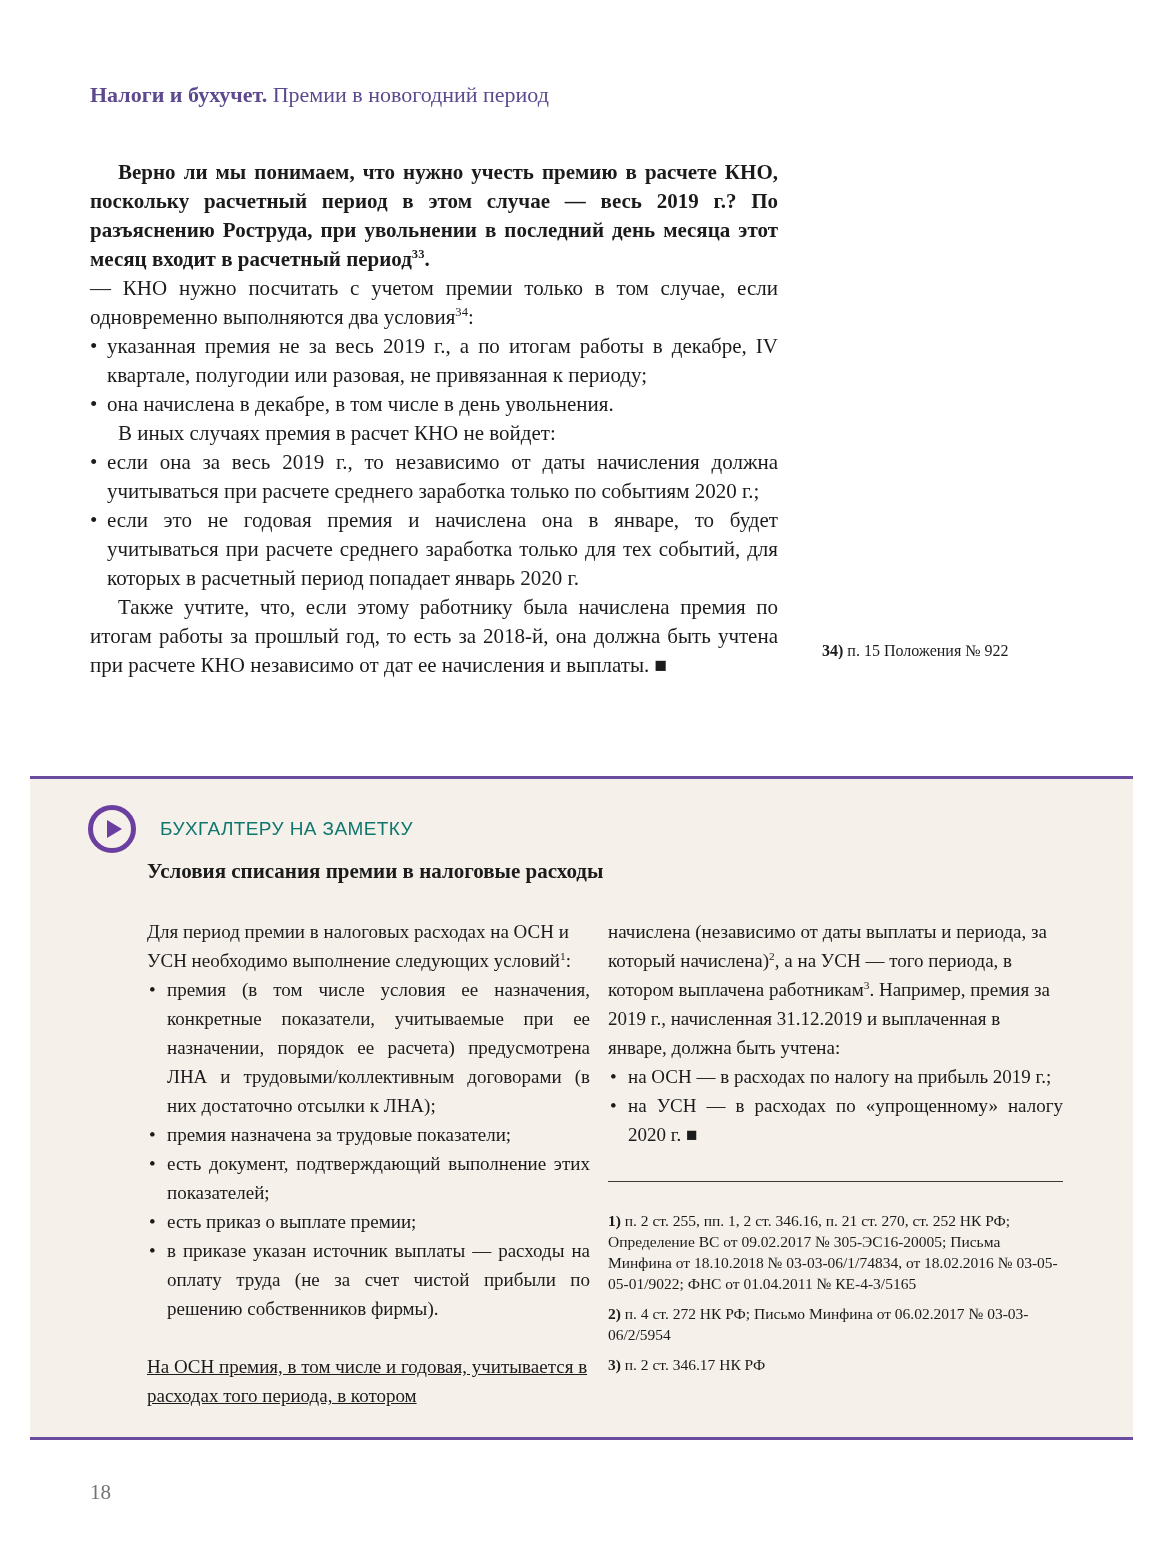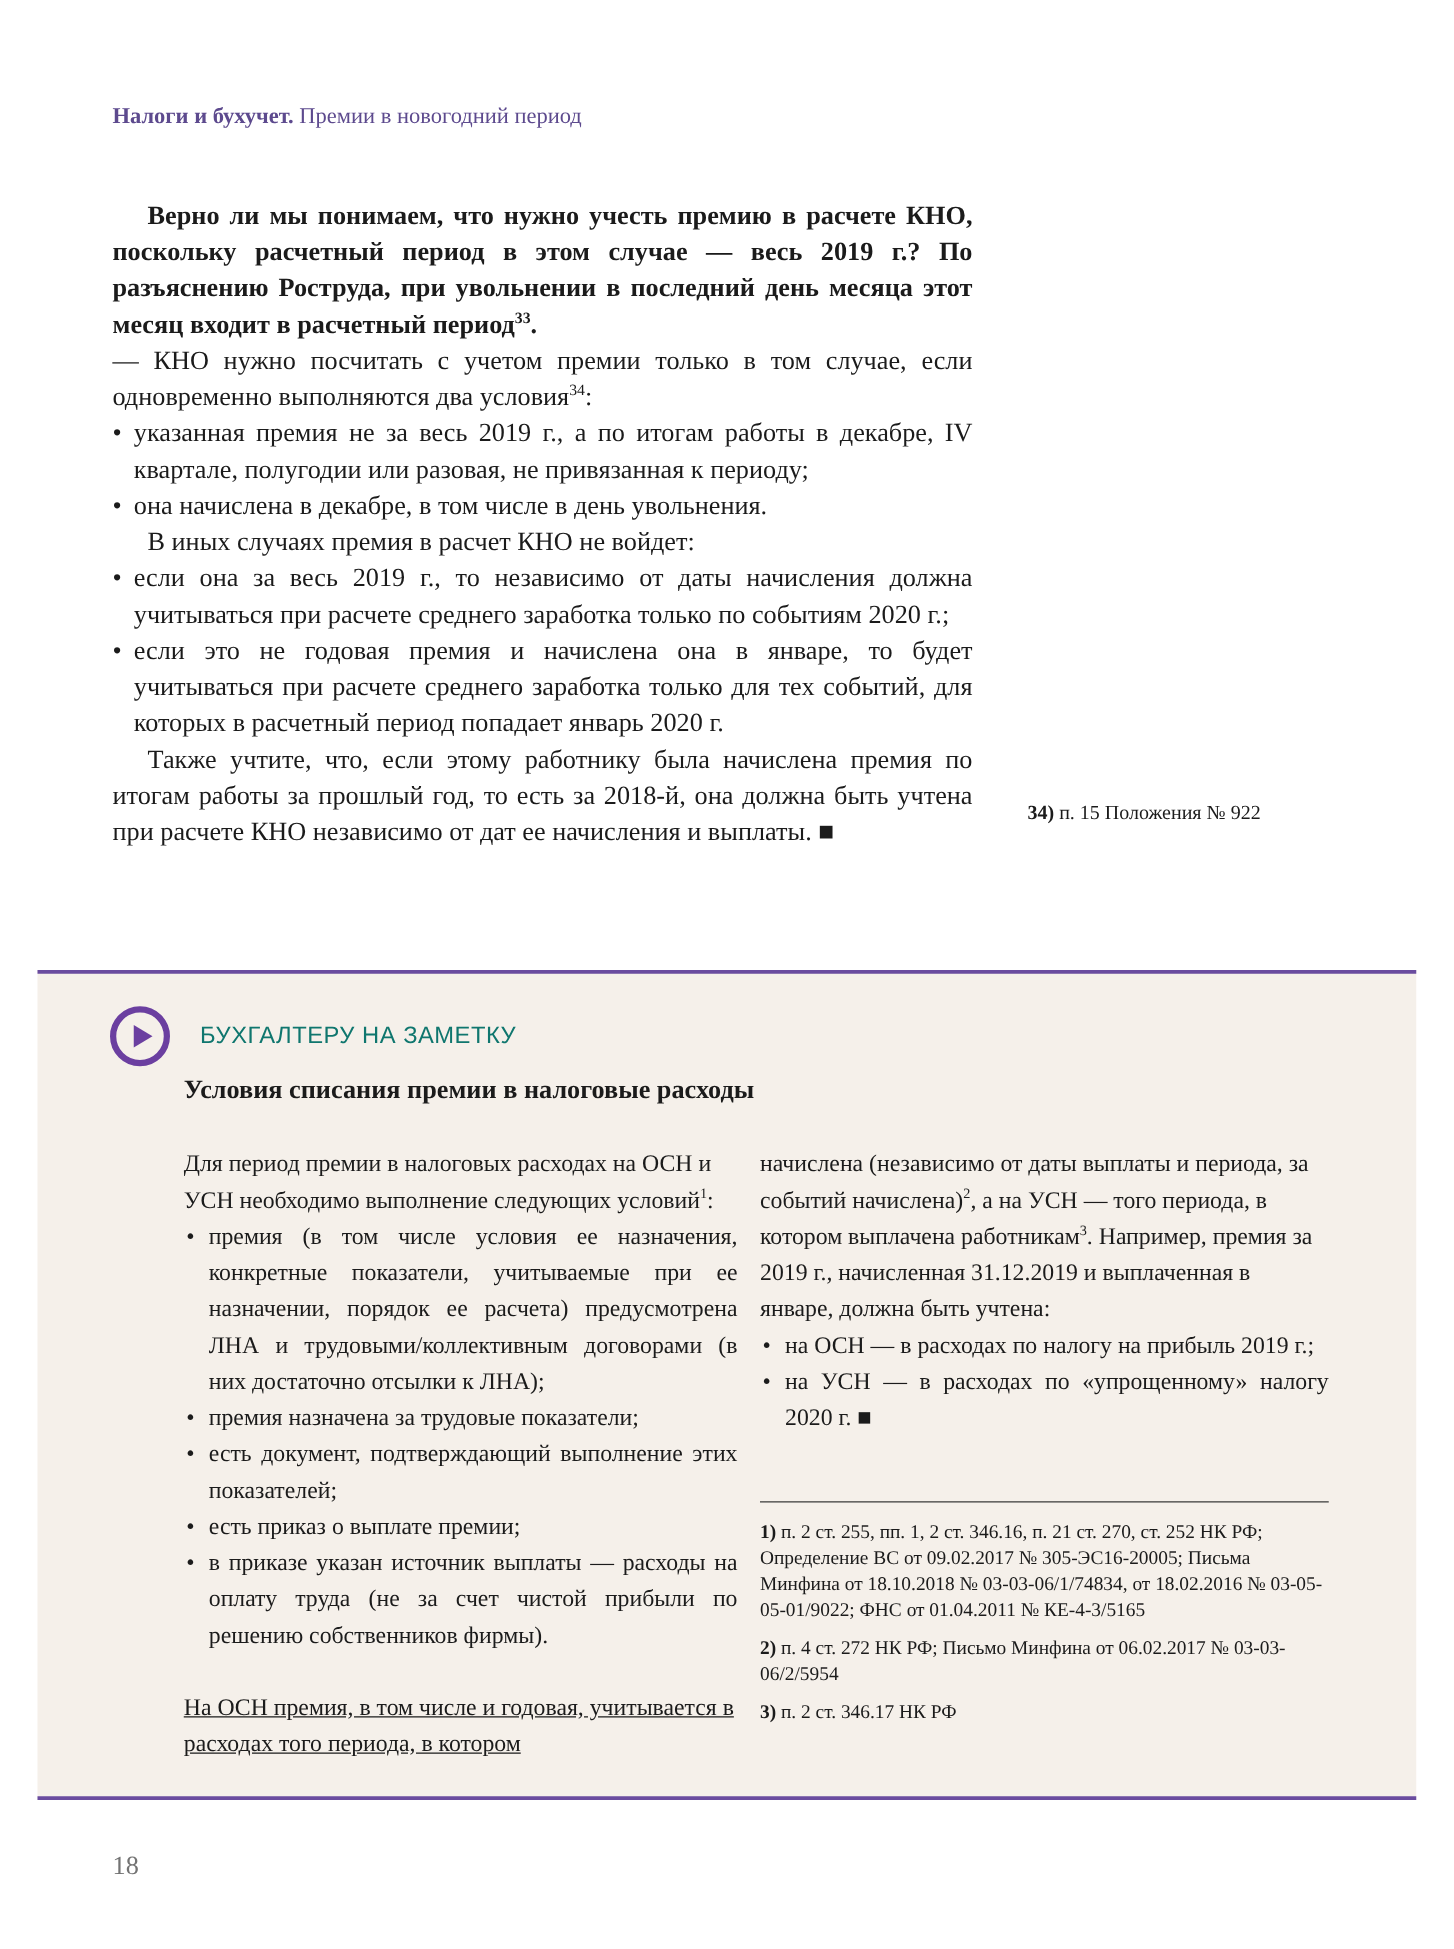--- a/index.html
+++ b/index.html
@@ -3,21 +3,21 @@
 <meta charset="utf-8">
 <style>
   * { margin:0; padding:0; box-sizing:border-box; }
   html,body { background:#ffffff; }
   .page {
     position:relative; width:1163px; height:1559px; background:#ffffff;
     font-family:"Liberation Serif", serif; color:#1b1b1b; overflow:hidden;
   }
 
   
-  .running-head { position:absolute; left:90px; top:82px; font-size:18px; color:#5d4a8e; }
+  .running-head { position:absolute; left:90px; top:82px; font-size:22px; color:#5d4a8e; }
   .running-head .brand { font-weight:bold; }
 
   
   .article { position:absolute; left:90px; top:158px; width:688px; font-size:21px; line-height:29px; text-align:justify; }
   .article p { margin:0; }
   .ind { text-indent:28px; }
   .q { font-weight:bold; text-indent:28px; }
   sup { font-size:0.6em; line-height:0; vertical-align:super; }
   .bullet { display:flex; }
   .bullet .dot { width:17px; flex:none; }
@@ -39,21 +39,21 @@
   .kicker { font-family:"Liberation Sans", sans-serif; font-size:19px; letter-spacing:0.4px; color:#0f766e; margin-left:24px; }
   .note-title { position:absolute; left:117px; top:80px; font-size:21px; font-weight:bold; }
   .cols { position:absolute; left:117px; top:138px; display:flex; }
   .col { font-size:19px; line-height:29px; }
   .col.left { width:443px; margin-right:18px; }
   .col.right { width:455px; }
   .col .bullet .dot { width:20px; padding-left:2px; }
   .col .closing { margin-top:29px;text-decoration:underline; }
 
   
-  .fnotes { margin-top:52px; border-top:1px solid #3a3a3a; padding-top:13px; font-size:15.5px; line-height:21px; }
+  .fnotes { margin-top:32px; border-top:1px solid #3a3a3a; padding-top:28px; font-size:15.5px; line-height:21px; }
   .fnote { margin-bottom:9px; }
   .fnum { font-weight:bold; }
 
   .pagenum { position:absolute; left:90px; top:1480px; font-size:21px; color:#737373; }
 </style>
 </head>
 <body>
 
 <div class="page">
 
@@ -125,21 +125,21 @@
         </div>
         <div class="bullet">
           <span class="dot">•</span>
           <span class="btxt">в приказе указан источник выплаты — расходы на оплату труда (не за счет чистой прибыли по решению собственников фирмы).</span>
         </div>
 
         <p class="closing">На ОСН премия, в том числе и годовая, учитывается в расходах того периода, в котором</p>
       </div>
 
       <div class="col right">
-        <p><span>начислена (независимо от даты выплаты и периода, за событий начислена)</span><sup>2</sup><span>, а на УСН — того периода, в котором выплачена работникам</span><sup>3</sup><span>. Например, премия за 2019 г., начисленная 31.12.2019 и выплаченная в январе, должна быть учтена:</span></p>
+        <p><span>начислена (независимо от даты выплаты и периода, за который начислена)</span><sup>2</sup><span>, а на УСН — того периода, в котором выплачена работникам</span><sup>3</sup><span>. Например, премия за 2019 г., начисленная 31.12.2019 и выплаченная в январе, должна быть учтена:</span></p>
 
         <div class="bullet">
           <span class="dot">•</span>
           <span class="btxt">на ОСН — в расходах по налогу на прибыль 2019 г.;</span>
         </div>
         <div class="bullet">
           <span class="dot">•</span>
           <span class="btxt">на УСН — в расходах по «упрощенному» налогу 2020 г. ■</span>
         </div>
 

